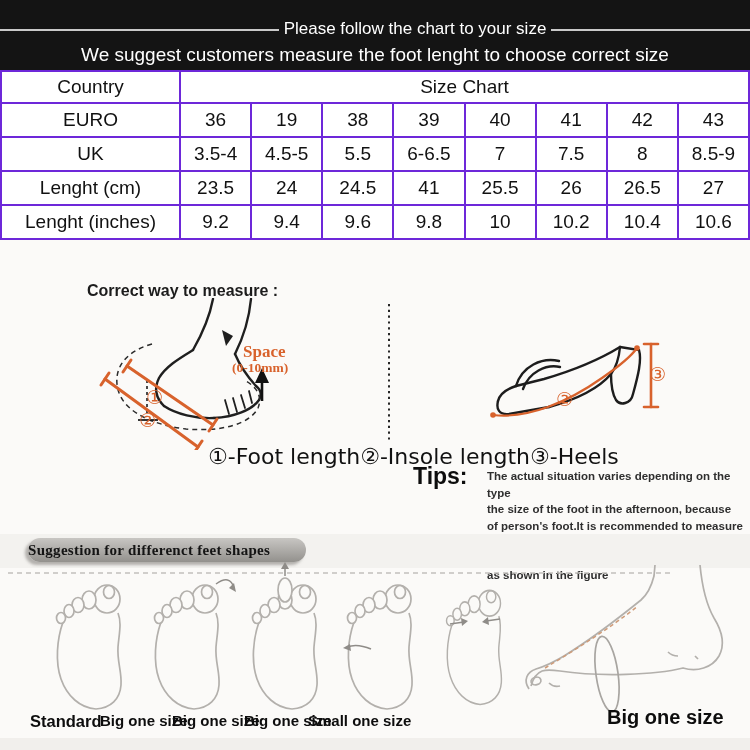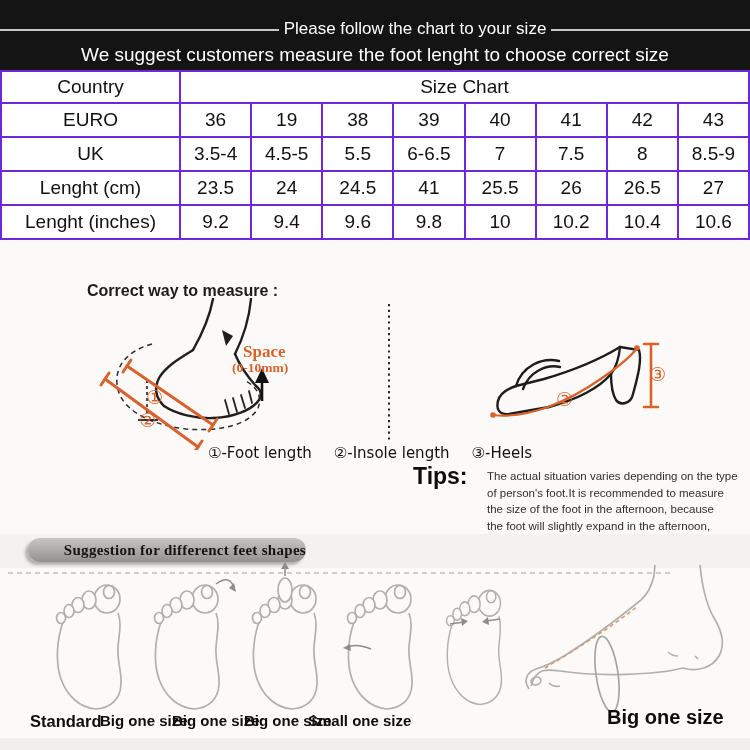--- a/index.html
+++ b/index.html
@@ -21,29 +21,29 @@
   td.title{font-size:28px;}
   td.rowlabel{font-size:19.5px;}
   
   .measure-heading{position:absolute;left:87px;top:282px;font-size:16px;font-weight:600;color:#1c1c1c;}
   .diagram-svg{position:absolute;}
   .marker{position:absolute;color:#d8622c;font-family:"DejaVu Sans",sans-serif;font-size:19px;line-height:19px;}
   .space-label{position:absolute;left:243px;top:342px;color:#d8622c;font-family:"Liberation Serif",serif;
                font-weight:bold;font-size:17px;text-align:right;}
   .space-range{position:absolute;left:232px;top:360px;color:#d8622c;font-family:"Liberation Serif",serif;
                font-weight:bold;font-size:13.5px;}
-  .legend{position:absolute;left:208px;top:444px;display:flex;gap:22px;color:#111;
-          font-family:"DejaVu Sans",sans-serif;font-size:15px;}
+  .legend{position:absolute;left:208px;top:444px;display:flex;color:#111;
+          font-family:"DejaVu Sans",sans-serif;font-size:22px;}
   
   .tips-label{position:absolute;left:413px;top:463px;font-size:23px;font-weight:bold;color:#0d0d0d;}
-  .tips-text{position:absolute;left:487px;top:468px;width:260px;font-size:11.5px;font-weight:normal;
+  .tips-text{position:absolute;left:487px;top:468px;width:260px;font-size:11.5px;font-weight:bold;
              color:#2f2f2f;line-height:16.5px;}
   
   .banner-band{position:absolute;left:0;top:534px;width:750px;height:34px;background:#f3f2ef;}
-  .banner{position:absolute;left:28px;top:538px;width:278px;height:24px;line-height:24px;text-align:right;
+  .banner{position:absolute;left:28px;top:538px;width:278px;height:24px;line-height:24px;text-align:left;
           background:linear-gradient(180deg,#c8c6c3,#93918d);border-radius:12px;
           box-shadow:-3px 3px 3px rgba(125,122,118,.55);
           font-family:"Liberation Serif",serif;font-weight:bold;font-size:15px;color:#141414;letter-spacing:.3px;}
   .foot-label{position:absolute;top:712px;font-size:15px;font-weight:bold;color:#0d0d0d;white-space:nowrap;}
   .foot-label.first{font-size:16.5px;}
   .foot-label.last{font-size:20px;top:706px;}
   .bottom-strip{position:absolute;left:0;top:738px;width:750px;height:12px;background:#f1efec;}
 </style>
 </head>
 <body>
@@ -178,22 +178,22 @@
 
   <div class="legend">
     <span>①-Foot length</span>
     <span>②-Insole length</span>
     <span>③-Heels</span>
   </div>
 
   <div class="tips-label">Tips:</div>
   <div class="tips-text">
     <div>The actual situation varies depending on the type</div>
+    <div>the size of the foot in the afternoon, because</div>
     <div>of person's foot.It is recommended to measure</div>
-    <div>the size of the foot in the afternoon, because</div>
     <div>the foot will slightly expand in the afternoon,</div>
     <div>and the measured data is more accurate.</div>
     <div>as shown in the figure</div>
   </div>
 
   <div class="banner-band"></div>
   <div class="banner">Suggestion for differenct feet shapes</div>
 
   <svg class="diagram-svg" style="left:0;top:560px" width="750" height="178" viewBox="0 560 750 178">
     <defs>

